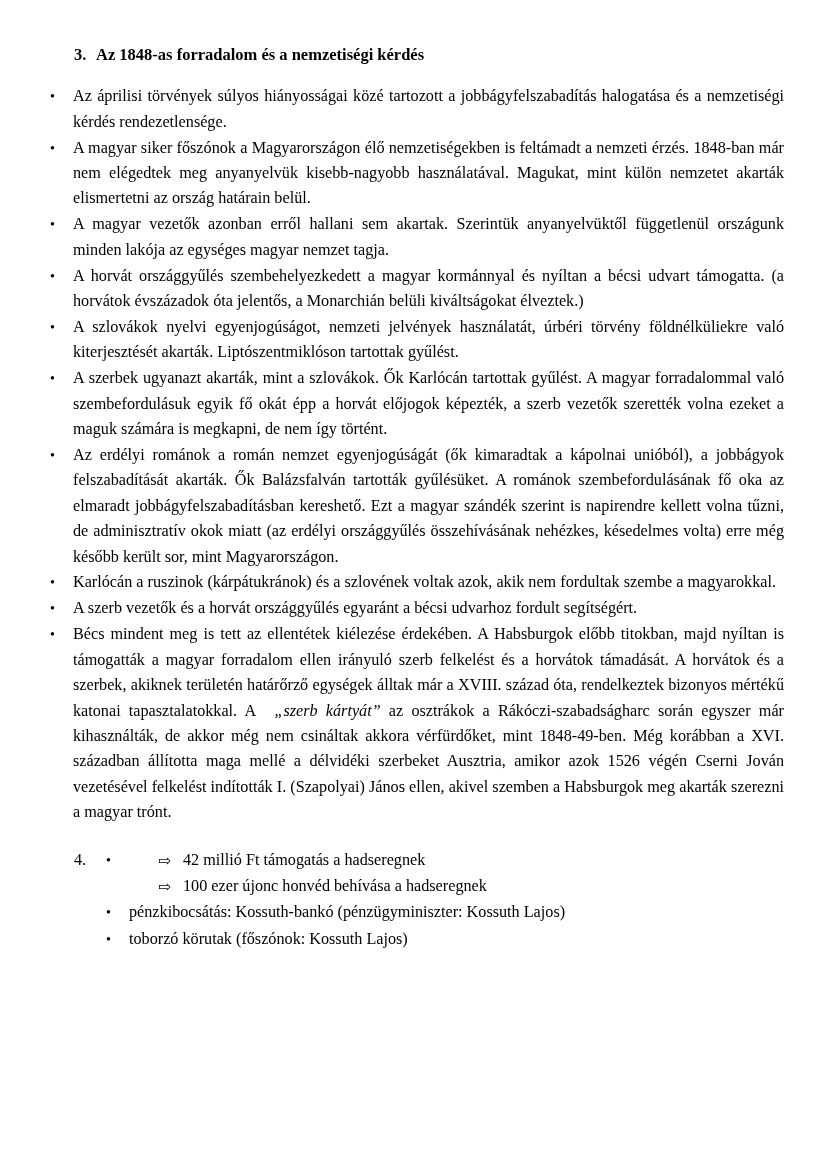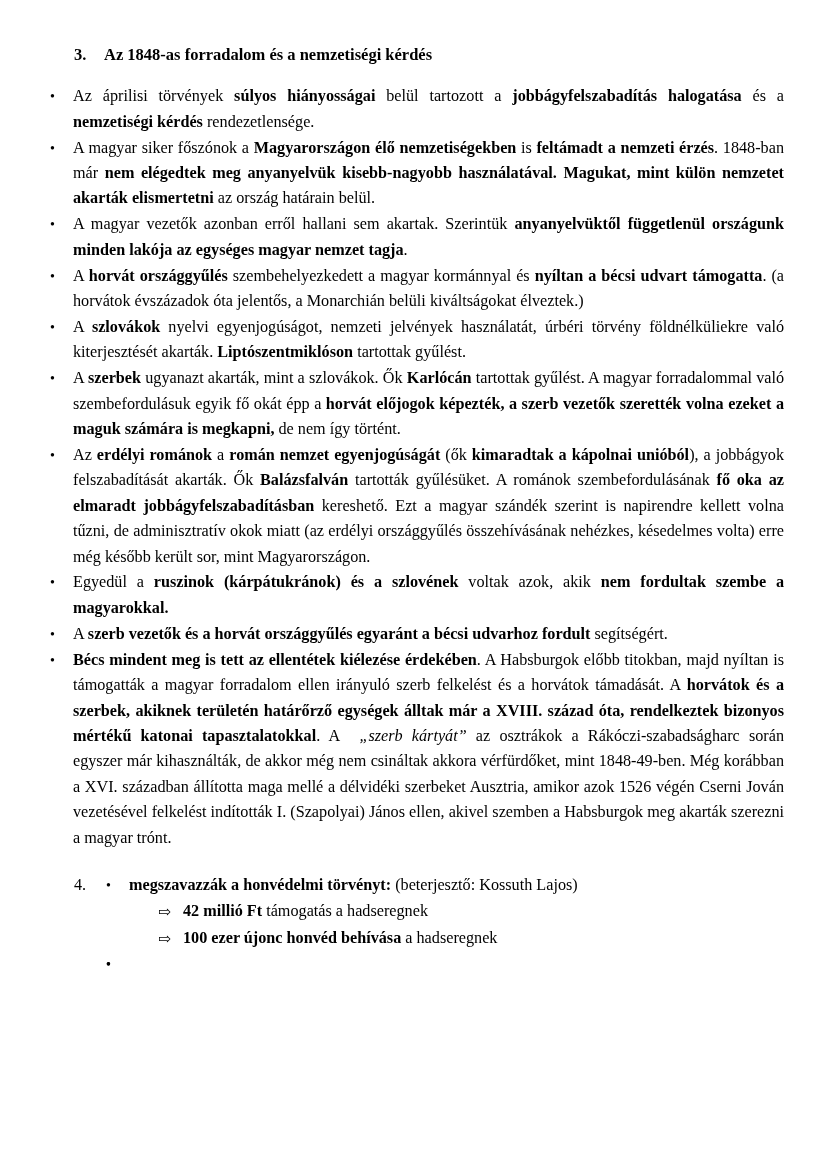--- a/index.html
+++ b/index.html
@@ -40,21 +40,20 @@
     margin: 0 0 18px 0;
     padding-left: 28px;
   }
   .heading .h-num {
     width: 22px;
     flex: 0 0 22px;
     font-weight: bold;
   }
   .heading .h-text {
     flex: 1 1 auto;
-    margin-left: 8px;
   }
 
   
   ul.blist {
     list-style: none;
     margin: 0;
     padding: 0;
   }
   li.bullet {
     position: relative;
@@ -131,38 +130,38 @@
     margin-bottom: 1px;
   }
   li.arrowitem > .arrow {
     position: absolute;
     left: 0;
     top: 0;
     font-size: 15.5px;
     line-height: 25.4px;
   }
 
-  b, .b { font-weight: bold; }
+  b, .b { font-weight: normal; }
   i, .i { font-style: italic; margin-left: 11px; }
 </style>
 </head>
 <body style="background: rgb(255, 255, 255); color: rgb(0, 0, 0);">
 
 <div class="page">
   <div class="content">
 
     <div class="heading">
       <span class="h-num">3.</span>
       <span class="h-text">Az 1848-as forradalom és a nemzetiségi kérdés</span>
     </div>
 
     <ul class="blist" id="main-bullet-list">
         <li class="bullet">
           <span class="dot">•</span>
-          <span class="ptext"><span>Az áprilisi törvények </span><span class="b">súlyos hiányosságai</span><span> belül tartozott a </span><span class="b">jobbágyfelszabadítás halogatása</span><span> és a </span><span class="b">nemzetiségi kérdés</span><span> rendezetlensége.</span></span>
+          <span class="ptext"><span>Az áprilisi törvények </span><span class="b">súlyos hiányosságai</span><span> közé tartozott a </span><span class="b">jobbágyfelszabadítás halogatása</span><span> és a </span><span class="b">nemzetiségi kérdés</span><span> rendezetlensége.</span></span>
         </li>
         <li class="bullet">
           <span class="dot">•</span>
           <span class="ptext"><span>A magyar siker főszónok a </span><span class="b">Magyarországon élő nemzetiségekben</span><span> is </span><span class="b">feltámadt a nemzeti érzés</span><span>. 1848-ban már </span><span class="b">nem elégedtek meg anyanyelvük kisebb-nagyobb használatával. Magukat, mint külön nemzetet akarták elismertetni</span><span> az ország határain belül.</span></span>
         </li>
         <li class="bullet">
           <span class="dot">•</span>
           <span class="ptext"><span>A magyar vezetők azonban erről hallani sem akartak. Szerintük </span><span class="b">anyanyelvüktől függetlenül országunk minden lakója az egységes magyar nemzet tagja</span><span>.</span></span>
         </li>
         <li class="bullet">
@@ -176,41 +175,41 @@
         <li class="bullet">
           <span class="dot">•</span>
           <span class="ptext"><span>A </span><span class="b">szerbek</span><span> ugyanazt akarták, mint a szlovákok. Ők </span><span class="b">Karlócán</span><span> tartottak gyűlést. A magyar forradalommal való szembefordulásuk egyik fő okát épp a </span><span class="b">horvát előjogok képezték, a szerb vezetők szerették volna ezeket a maguk számára is megkapni,</span><span> de nem így történt.</span></span>
         </li>
         <li class="bullet">
           <span class="dot">•</span>
           <span class="ptext"><span>Az </span><span class="b">erdélyi románok</span><span> a </span><span class="b">román nemzet egyenjogúságát</span><span> (ők </span><span class="b">kimaradtak a kápolnai unióból</span><span>), a jobbágyok felszabadítását akarták. Ők </span><span class="b">Balázsfalván</span><span> tartották gyűlésüket. A románok szembefordulásának </span><span class="b">fő oka az elmaradt jobbágyfelszabadításban</span><span> kereshető. Ezt a magyar szándék szerint is napirendre kellett volna tűzni, de adminisztratív okok miatt (az erdélyi országgyűlés összehívásának nehézkes, késedelmes volta) erre még később került sor, mint Magyarországon.</span></span>
         </li>
         <li class="bullet">
           <span class="dot">•</span>
-          <span class="ptext"><span>Egyedül a </span><span class="b">ruszinok (kárpátukránok) és a szlovének</span><span> voltak azok, akik </span><span class="b">nem fordultak szembe a magyarokkal.</span></span>
+          <span class="ptext"><span>Karlócán a </span><span class="b">ruszinok (kárpátukránok) és a szlovének</span><span> voltak azok, akik </span><span class="b">nem fordultak szembe a magyarokkal.</span></span>
         </li>
         <li class="bullet">
           <span class="dot">•</span>
           <span class="ptext"><span>A </span><span class="b">szerb vezetők és a horvát országgyűlés egyaránt a bécsi udvarhoz fordult</span><span> segítségért.</span></span>
         </li>
         <li class="bullet">
           <span class="dot">•</span>
           <span class="ptext"><span class="b">Bécs mindent meg is tett az ellentétek kiélezése érdekében</span><span>. A Habsburgok előbb titokban, majd nyíltan is támogatták a magyar forradalom ellen irányuló szerb felkelést és a horvátok támadását. A </span><span class="b">horvátok és a szerbek, akiknek területén határőrző egységek álltak már a XVIII. század óta, rendelkeztek bizonyos mértékű katonai tapasztalatokkal</span><span>. A </span><span class="i">„szerb kártyát”</span><span> az osztrákok a Rákóczi-szabadságharc során egyszer már kihasználták, de akkor még nem csináltak akkora vérfürdőket, mint 1848-49-ben.  Még korábban a XVI. században állította maga mellé a délvidéki szerbeket Ausztria, amikor azok 1526 végén Cserni Jován vezetésével felkelést indították I. (Szapolyai) János ellen, akivel szemben a Habsburgok meg akarták szerezni a magyar trónt.</span></span>
         </li>
       </ul>
 
     <div class="section-two">
       <div class="numitem">
         <span class="num">4.</span>
       </div>
       <ul class="sublist" id="sub-bullet-list">
-          <li class="subbullet"><span class="dot">•</span><span class="ptext"><span class="b">megszavazzák a honvédelmi törvényt:</span><span> (beterjesztő: Kossuth Lajos)</span></span></li>
+          <li class="subbullet"><span class="dot">•</span></li>
           <ul class="arrowlist">
             <li class="arrowitem"><span class="arrow">⇨</span><span class="ptext"><span class="b">42 millió Ft</span><span> támogatás a hadseregnek</span></span></li>
             <li class="arrowitem"><span class="arrow">⇨</span><span class="ptext"><span class="b">100 ezer újonc honvéd behívása</span><span> a hadseregnek</span></span></li>
           </ul>
-          <li class="subbullet"><span class="dot">•</span></li>
-          <li class="subbullet"><span class="dot">•</span></li>
+          <li class="subbullet"><span class="dot">•</span><span class="ptext"><span>pénzkibocsátás: </span><span class="b">Kossuth-bankó</span><span> (pénzügyminiszter: Kossuth Lajos)</span></span></li>
+          <li class="subbullet"><span class="dot">•</span><span class="ptext"><span class="b">toborzó körutak</span><span> (főszónok: Kossuth Lajos)</span></span></li>
         </ul>
     </div>
 
   </div>
 </div>
 
 </body></html>

